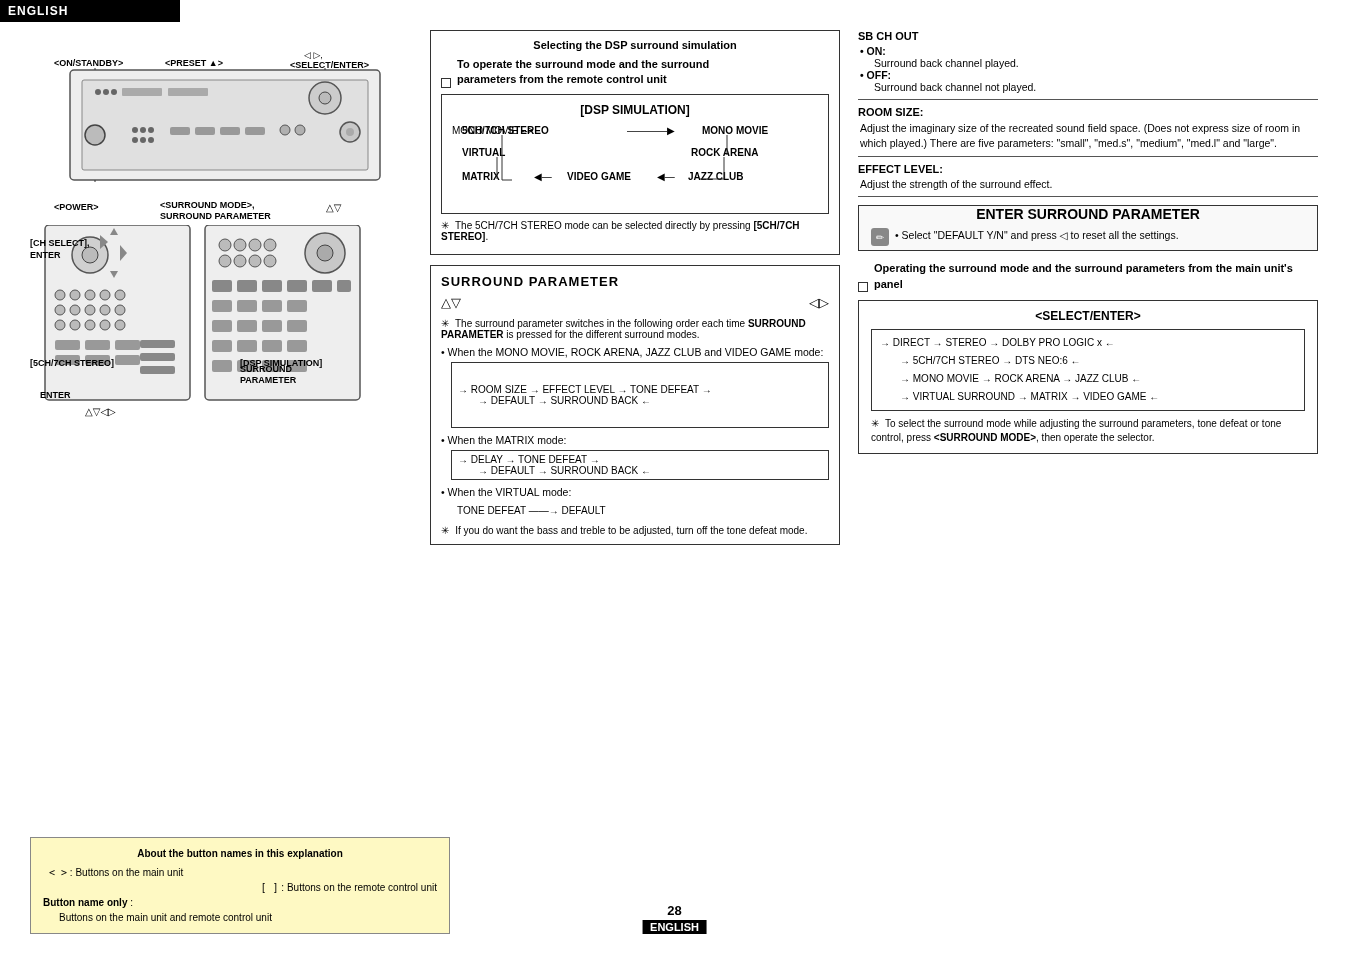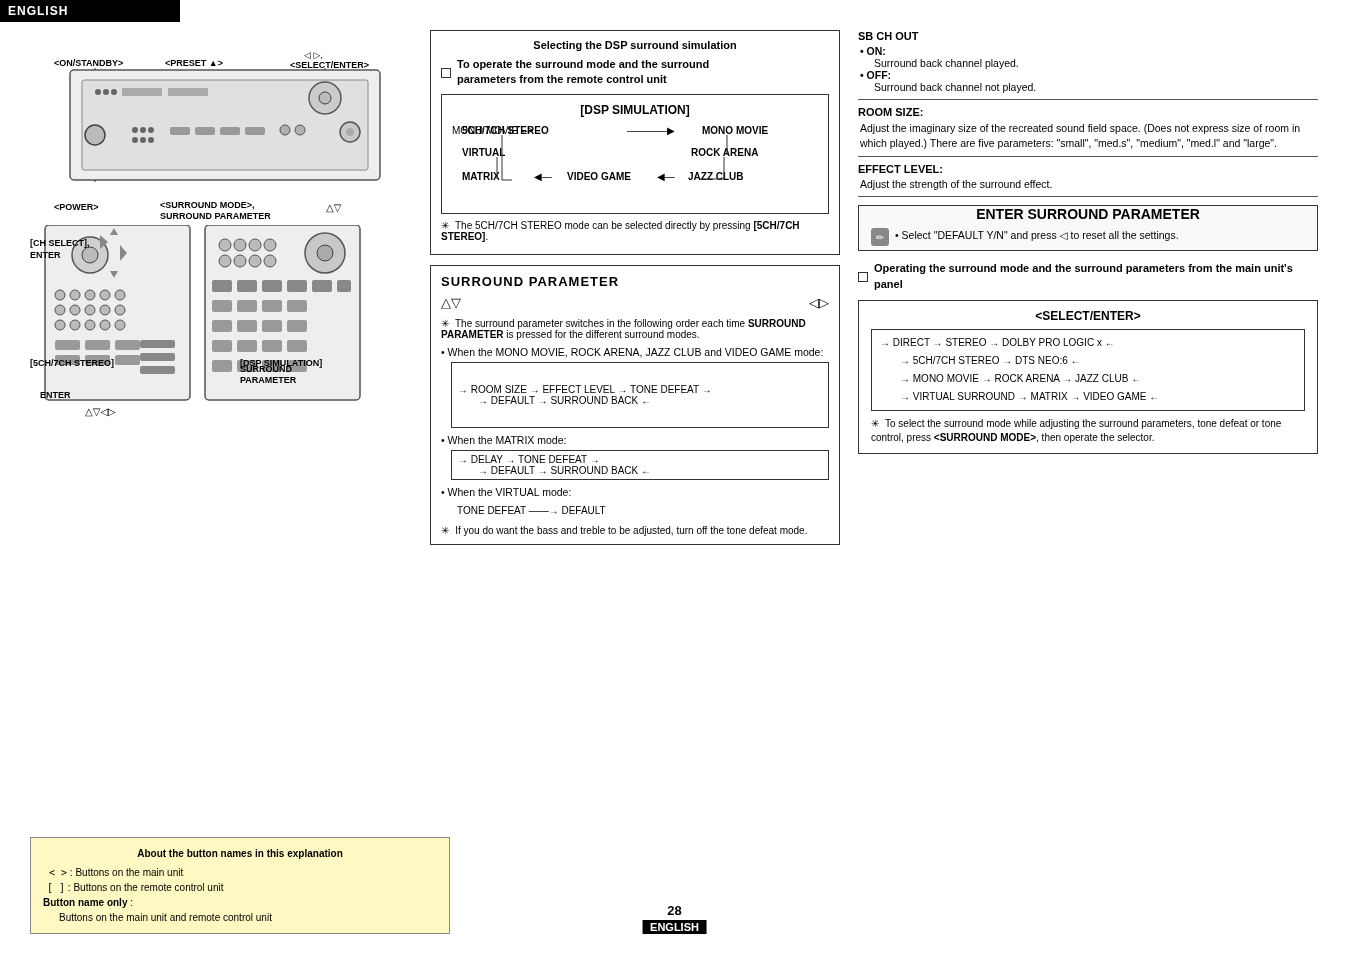--- a/index.html
+++ b/index.html
@@ -78,21 +78,21 @@
     }
     .section-box-title {
       font-weight: bold;
       font-size: 11px;
       text-align: center;
       margin-bottom: 6px;
     }
 
     .checkbox-row {
       display: flex;
-      align-items: center;
+      align-items: flex-end;
       margin-bottom: 6px;
     }
     .checkbox-sq {
       width: 10px; height: 10px;
       border: 1.5px solid #333;
       margin-right: 6px;
       margin-top: 1px;
       flex-shrink: 0;
     }
 
@@ -335,21 +335,21 @@
   <div style="position:absolute;top:328px;left:210px;font-size:9px;font-weight:bold;">[DSP SIMULATION]</div>
   <div style="position:absolute;top:334px;left:210px;font-size:9px;font-weight:bold;line-height:1.2;">SURROUND<br>PARAMETER</div>
   <div style="position:absolute;top:360px;left:10px;font-size:9px;font-weight:bold;">ENTER</div>
   <div style="position:absolute;top:376px;left:55px;font-size:10px;">△▽◁▷</div>
 
 </div>
 
 <div class="info-box">
   <div class="info-box-title">About the button names in this explanation</div>
   <div style="font-size:10px;margin-left:6px;line-height:1.5;"><span style="font-family:monospace;">&lt;   &gt;</span>   : Buttons on the main unit</div>
-  <div style="font-size:10px;margin-left:4px;line-height:1.5;"><span style="font-family:monospace;">[    ]</span>   : Buttons on the remote control unit</div>
+  <div style="font-size:10px;margin-left:4px;line-height:1.5;text-align:right;"><span style="font-family:monospace;">[    ]</span>   : Buttons on the remote control unit</div>
   <div style="font-size:10px;line-height:1.5;"><span class="info-bold">Button name only</span> : </div>
   <div style="font-size:10px;margin-left:16px;line-height:1.5;">Buttons on the main unit and remote control unit</div>
 </div>
 
 <div class="middle-panel">
 
   <div class="section-box">
     <div class="section-box-title">Selecting the DSP surround simulation</div>
 
     <div class="checkbox-row">

